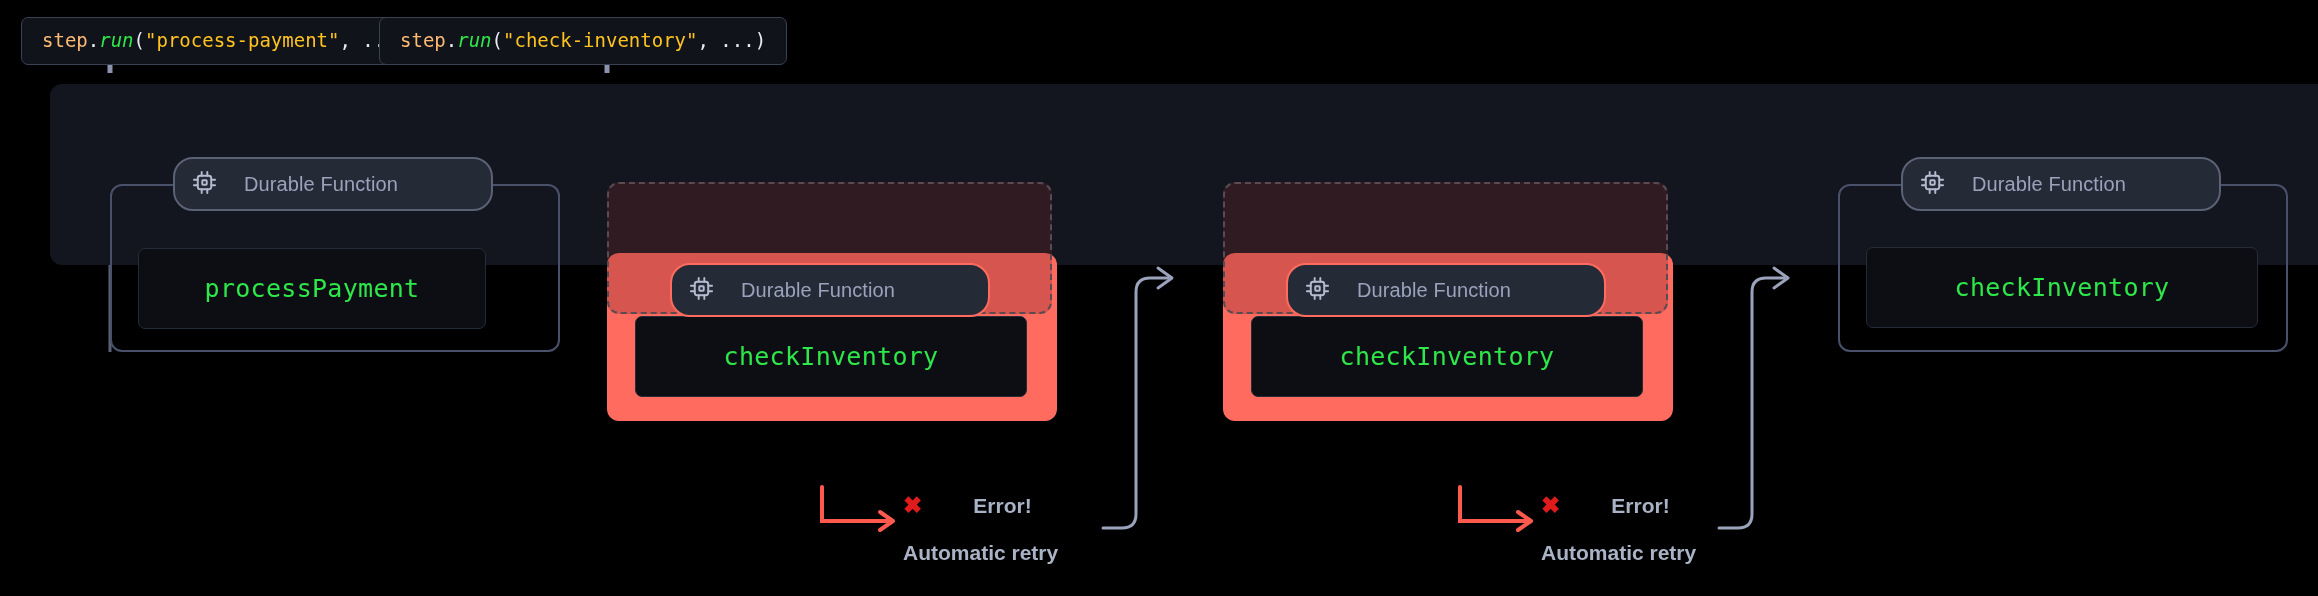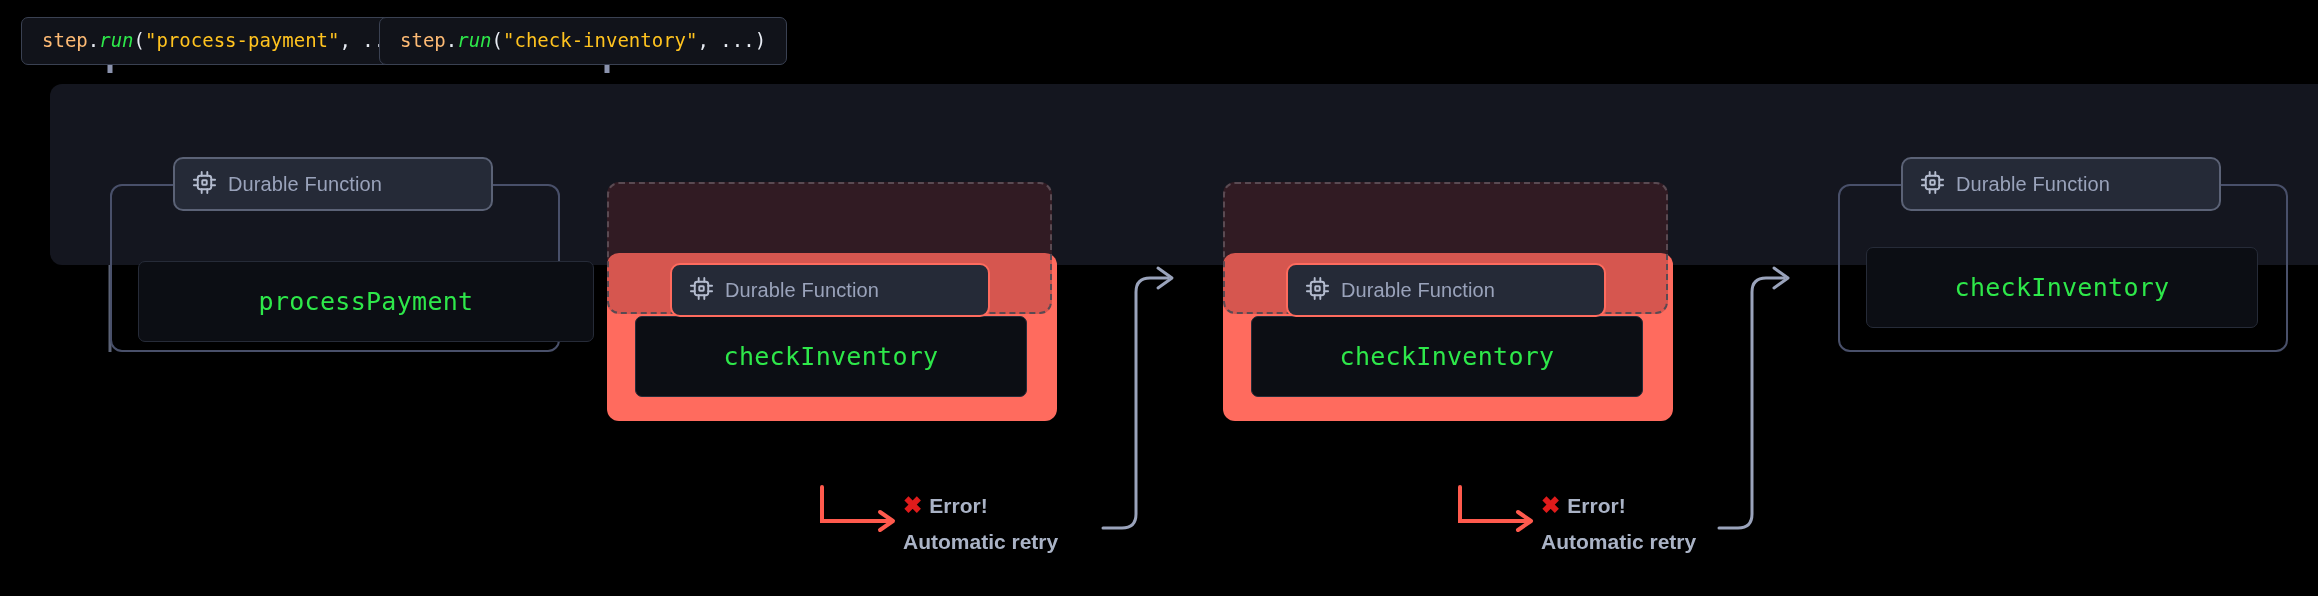--- a/index.html
+++ b/index.html
@@ -90,24 +90,24 @@
     background: rgba(120, 40, 45, 0.30);
     box-sizing: border-box;
     z-index: 18;
   }
 
   
   .df-badge {
     position: absolute;
     display: flex;
     align-items: center;
-    gap: 10px;
+    gap: 26px;
     background: #252a37;
     border: 2px solid #5b6276;
-    border-radius: 10px;
+    border-radius: 20px;
     padding: 10px 22px 10px 16px;
     box-sizing: border-box;
     z-index: 30;
     white-space: nowrap;
   }
   .df-badge.fail-badge {
     border-color: #ff6b5e;
   }
   .df-badge .df-text {
     font-size: 20px;
@@ -150,23 +150,24 @@
     font-size: 23px;
     color: #e01b1b;
     line-height: 1;
     font-weight: bold;
   }
   .err-title {
     font-size: 21px;
     color: #aab3c6;
     font-weight: bold;
     line-height: 1;
+    margin-left: 44px;
   }
   .retry-text {
-    margin-top: 13px;
+    margin-top: 24px;
     font-size: 21px;
     color: #aab3c6;
     font-weight: bold;
     line-height: 1;
     white-space: nowrap;
   }
 </style>
 </head>
 <body>
 
@@ -204,21 +205,21 @@
     <span class="tok-plain">step</span><span class="tok-punct">.</span><span class="tok-fn">run</span><span class="tok-punct">(</span><span class="tok-str">"process-payment"</span><span class="tok-punct">, ...)</span>
   </div>
 
   <div class="code-label" style="left:379px; top:17px;">
     <span class="tok-plain">step</span><span class="tok-punct">.</span><span class="tok-fn">run</span><span class="tok-punct">(</span><span class="tok-str">"check-inventory"</span><span class="tok-punct">, ...)</span>
   </div>
 
   <div class="step-block">
     <div class="fn-card ok" style="left:110px; top:184px; width:450px; height:168px;"></div>
 
-    <div class="fn-plate" style="left:138px; top:261px; width:456px; height:81px;">
+    <div class="fn-plate" style="left:138px; top:248px; width:348px; height:81px;">
       <span class="fn-name">processPayment</span>
     </div>
 
     <div class="df-badge" style="left:173px; top:157px; width:320px; height:54px;">
       <span class="chip-icon">
         <svg width="27" height="27" viewBox="0 0 24 24" fill="none" stroke="#b4bccf" stroke-width="1.7" stroke-linecap="round" stroke-linejoin="round">
           <rect x="6" y="6" width="12" height="12" rx="2.2"></rect>
           <rect x="10" y="10" width="4" height="4" rx="0.6"></rect>
           <line x1="9.5" y1="2.6" x2="9.5" y2="6"></line>
           <line x1="14.5" y1="2.6" x2="14.5" y2="6"></line>

